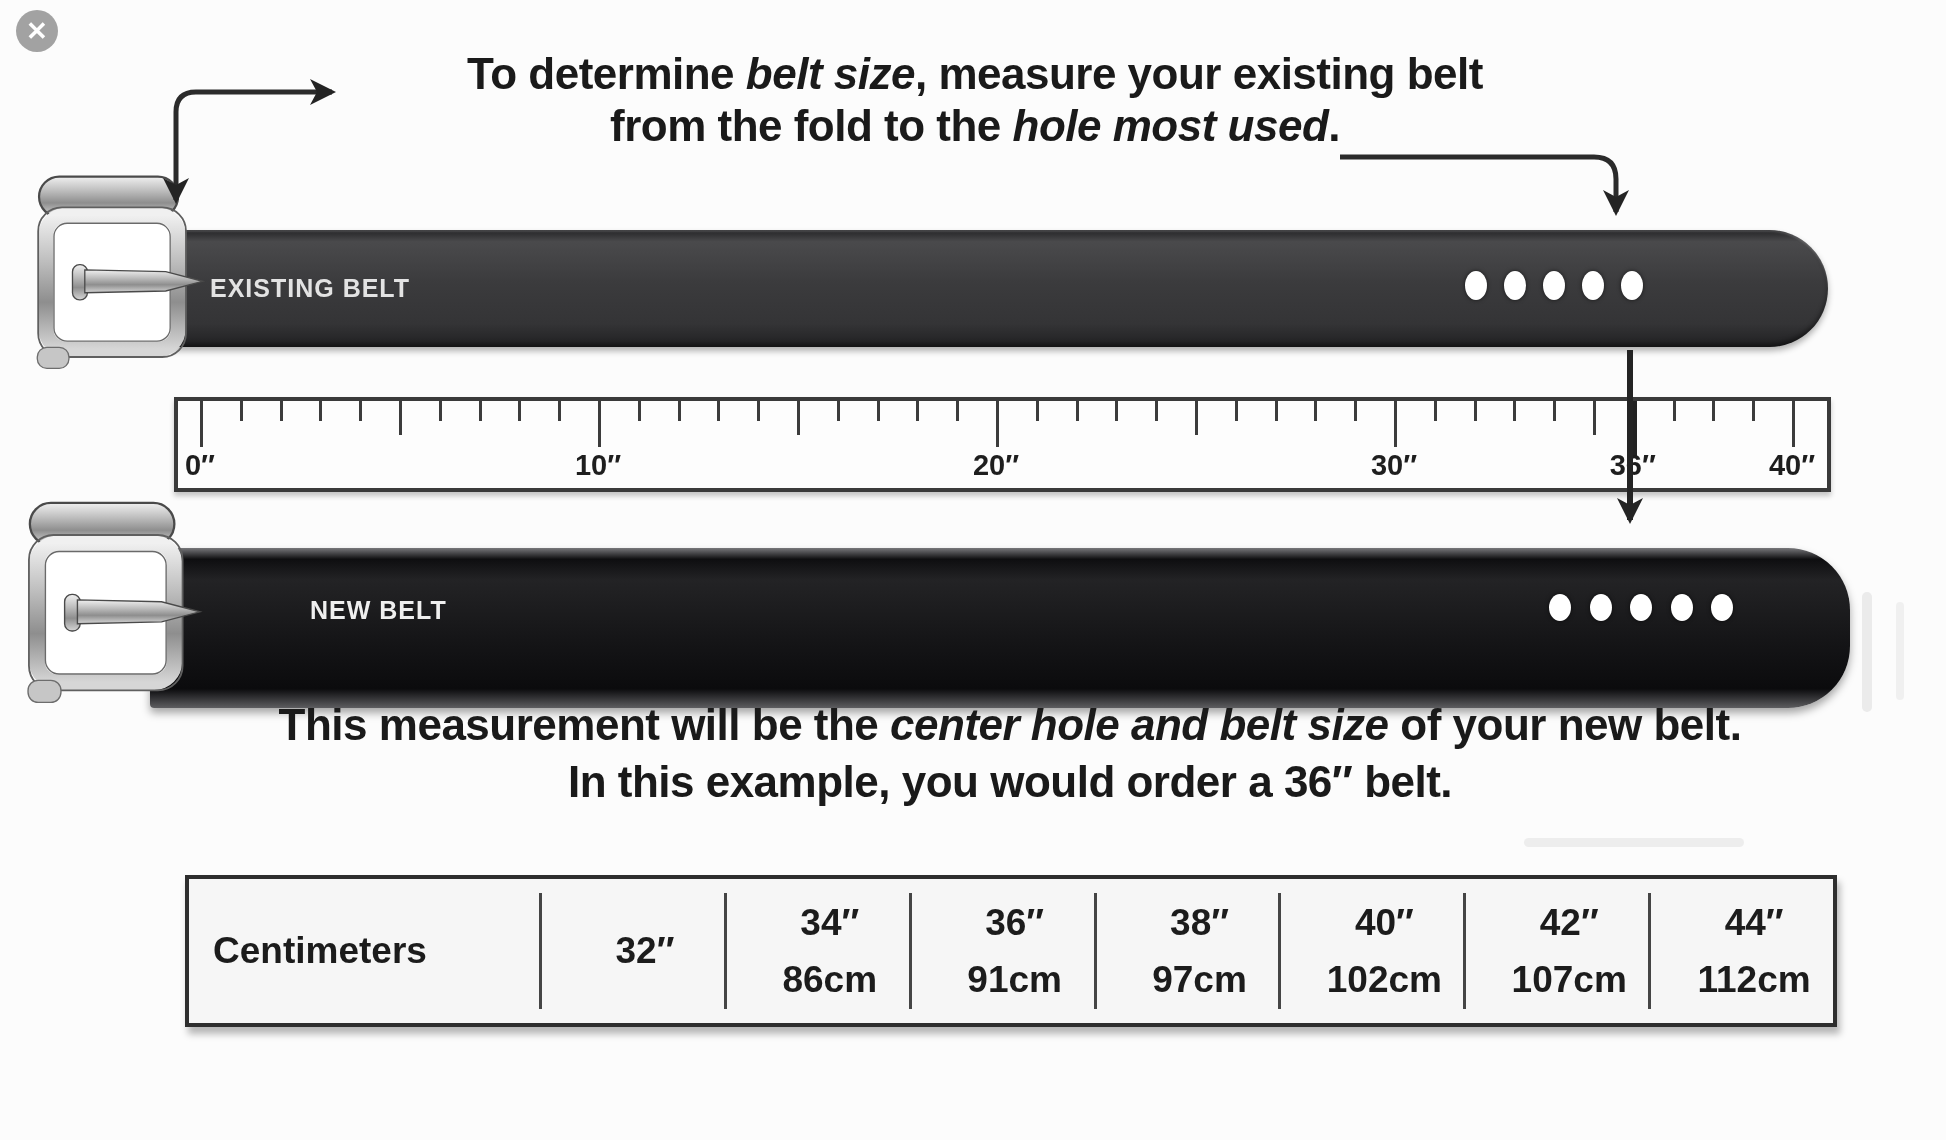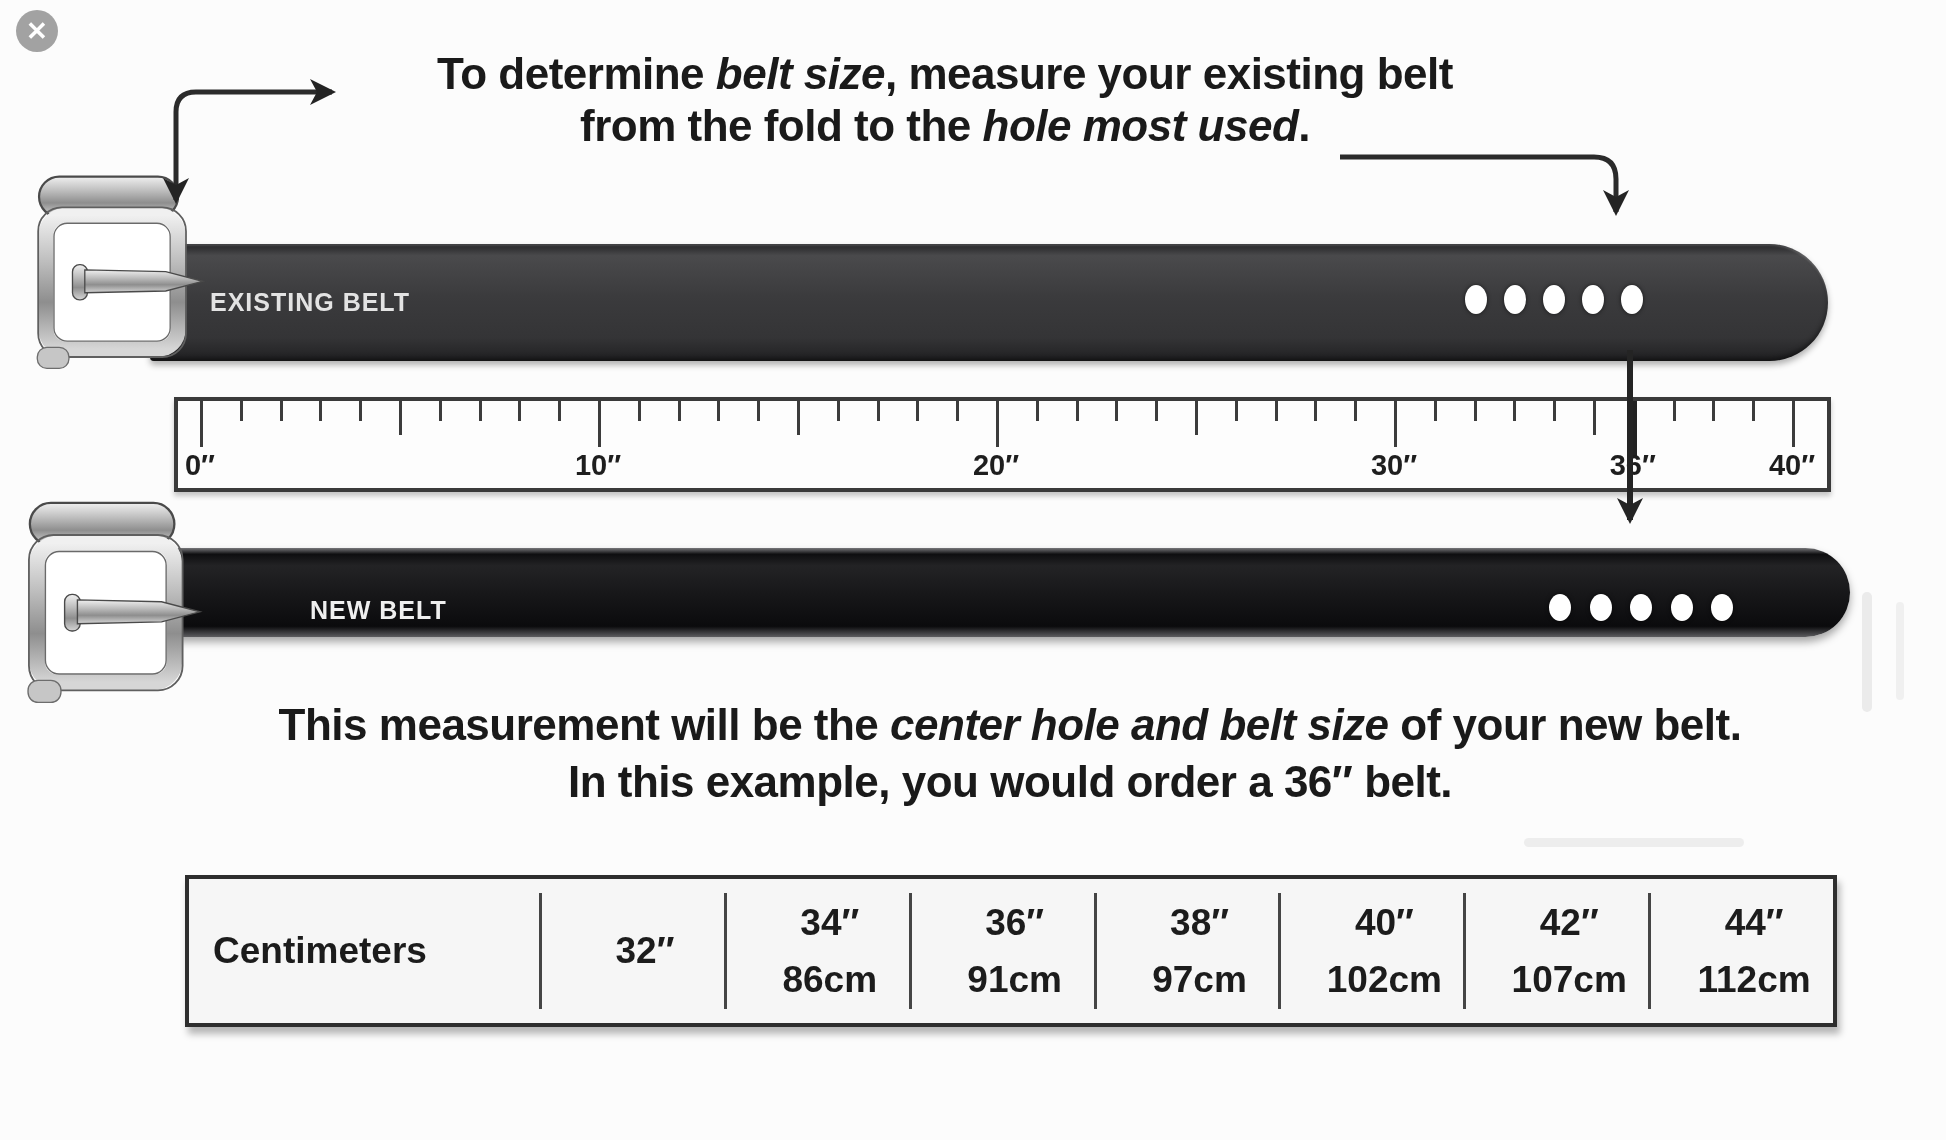--- a/index.html
+++ b/index.html
@@ -4,31 +4,31 @@
 <style>
   html,body{margin:0;padding:0;background:#ffffff;}
   #stage{position:relative;width:1946px;height:1140px;background:#fcfcfc;overflow:hidden;
          font-family:"Liberation Sans",sans-serif;color:#1a1a1a;}
   
   .close-btn{position:absolute;left:16px;top:10px;width:42px;height:42px;border-radius:50%;
              background:#a2a2a2;display:flex;align-items:center;justify-content:center;cursor:pointer;}
   .close-btn span{color:#ffffff;font-size:26px;font-weight:700;line-height:1;}
   
   .top-text{position:absolute;left:0;top:48px;width:1890px;text-align:center;
-            font-size:44px;font-weight:700;letter-spacing:-0.5px;line-height:1.18;}
+            font-size:44px;font-weight:700;letter-spacing:-0.5px;line-height:1.18;padding-left:30px;}
   .bottom-text{position:absolute;left:70px;top:696px;width:1880px;text-align:center;
             font-size:44px;font-weight:700;letter-spacing:-0.5px;line-height:1.3;}
   .em{font-style:italic;}
   
   .belt{position:absolute;}
-  .belt-existing{left:150px;top:244px;width:1678px;height:117px;
+  .belt-existing{left:150px;top:230px;width:1678px;height:117px;
      border-radius:4px 60px 60px 4px;
      background:linear-gradient(180deg,#232325 0%,#4a4a4c 10%,#3b3b3d 45%,#343436 80%,#202022 100%);
      box-shadow:0 4px 6px rgba(0,0,0,.30), inset 0 2px 2px rgba(255,255,255,.16), inset 0 -3px 5px rgba(0,0,0,.45);}
-  .belt-new{left:150px;top:548px;width:1700px;height:89px;
+  .belt-new{left:150px;top:548px;width:1700px;height:160px;
      border-radius:4px 62px 62px 4px;
      background:linear-gradient(180deg,#77777a 0%,#0e0e10 7%,#232325 20%,#161618 55%,#0b0b0d 88%,#5d5d60 100%);
      box-shadow:0 5px 8px rgba(0,0,0,.35);}
   .belt-label{position:absolute;font-weight:700;color:#e3e3e3;letter-spacing:1px;}
   .belt-existing .belt-label{left:60px;top:0;height:117px;display:flex;align-items:center;font-size:25px;}
   .belt-new .belt-label{left:160px;top:0;height:124px;display:flex;align-items:center;font-size:25px;color:#efefef;}
   .holes{position:absolute;inset:0;}
   .hole{position:absolute;background:#ffffff;border-radius:50%;box-shadow:0 0 4px rgba(0,0,0,.6);}
   
   .buckle{position:absolute;}

